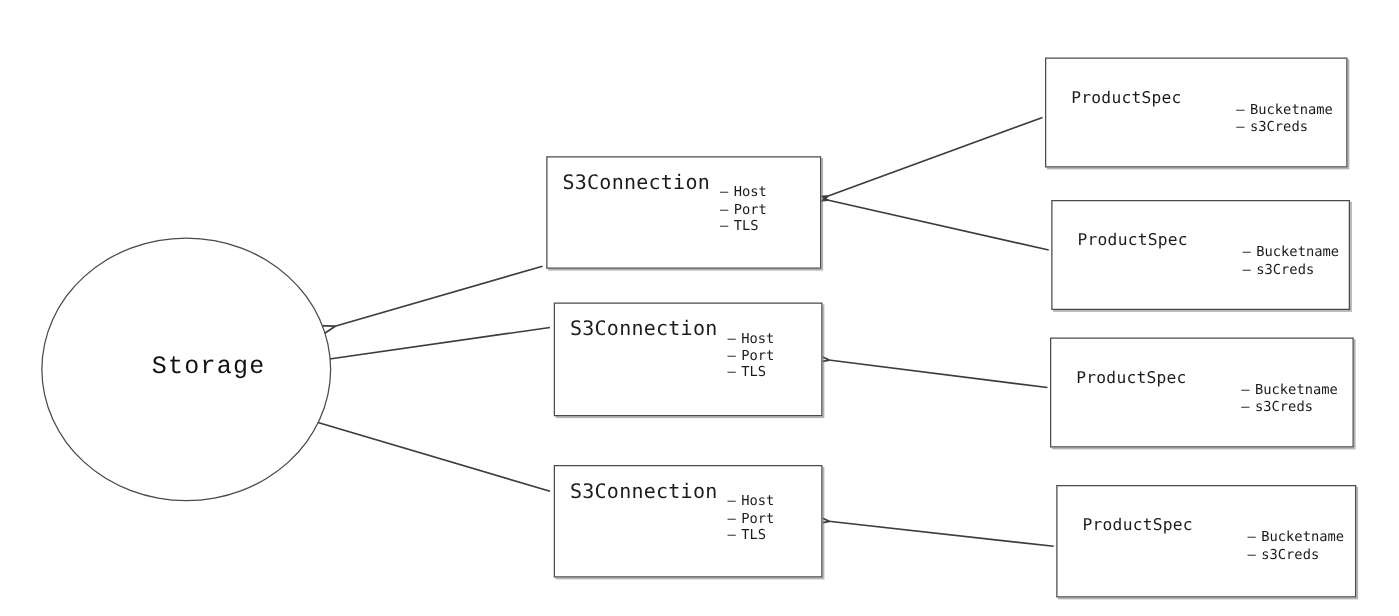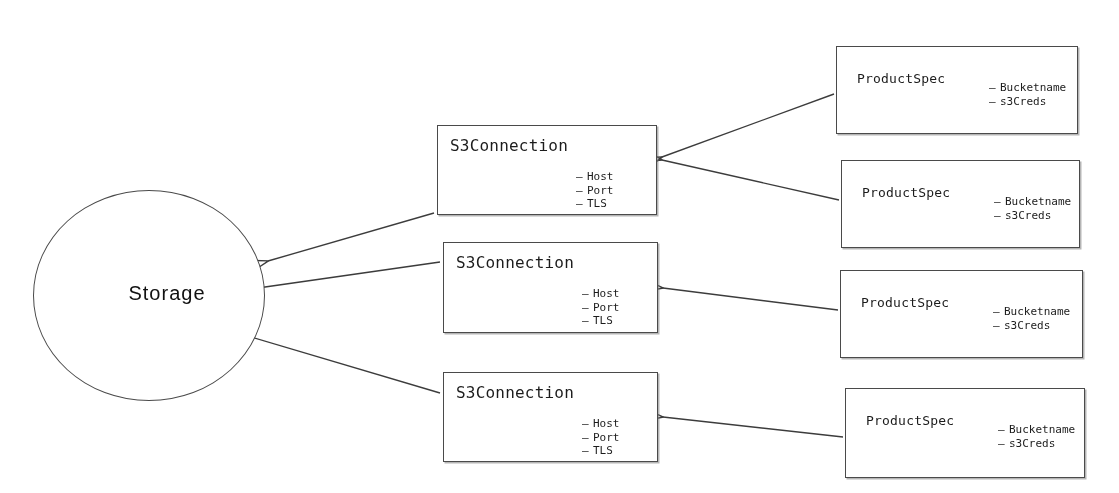--- a/index.html
+++ b/index.html
@@ -55,21 +55,21 @@
   .node-attrs .attr-row {
     display: block;
   }
   .node-attrs .attr-dash {
     display: inline-block;
     width: 11px;
   }
 
   
   .s3conn .node-title { left: 12px; top: 10px; }
-  .s3conn .node-attrs { left: 138px; top: 21px; margin-top: 23px; }
+  .s3conn .node-attrs { left: 138px; top: 21px; }
 
   
   .prodspec .node-title { left: 20px; top: 24px; font-size: 13px; }
   .prodspec .node-attrs { left: 152px; top: 34px; }
 
   #storage-circle {
     position: absolute;
     left: 33px;
     top: 190px;
     width: 232px;
@@ -78,21 +78,21 @@
     border-radius: 50%;
     background: #ffffff;
     box-sizing: border-box;
   }
   #storage-label {
     position: absolute;
     left: 33px;
     top: 282px;
     width: 268px;
     text-align: center;
-    font-family: Liberation Sans, sans-serif;
+    font-family: Liberation Mono, monospace;
     font-size: 20px;
     color: #111111;
     letter-spacing: 1px;
   }
 </style>
 </head>
 <body>
 
 <div id="diagram-root">
 

